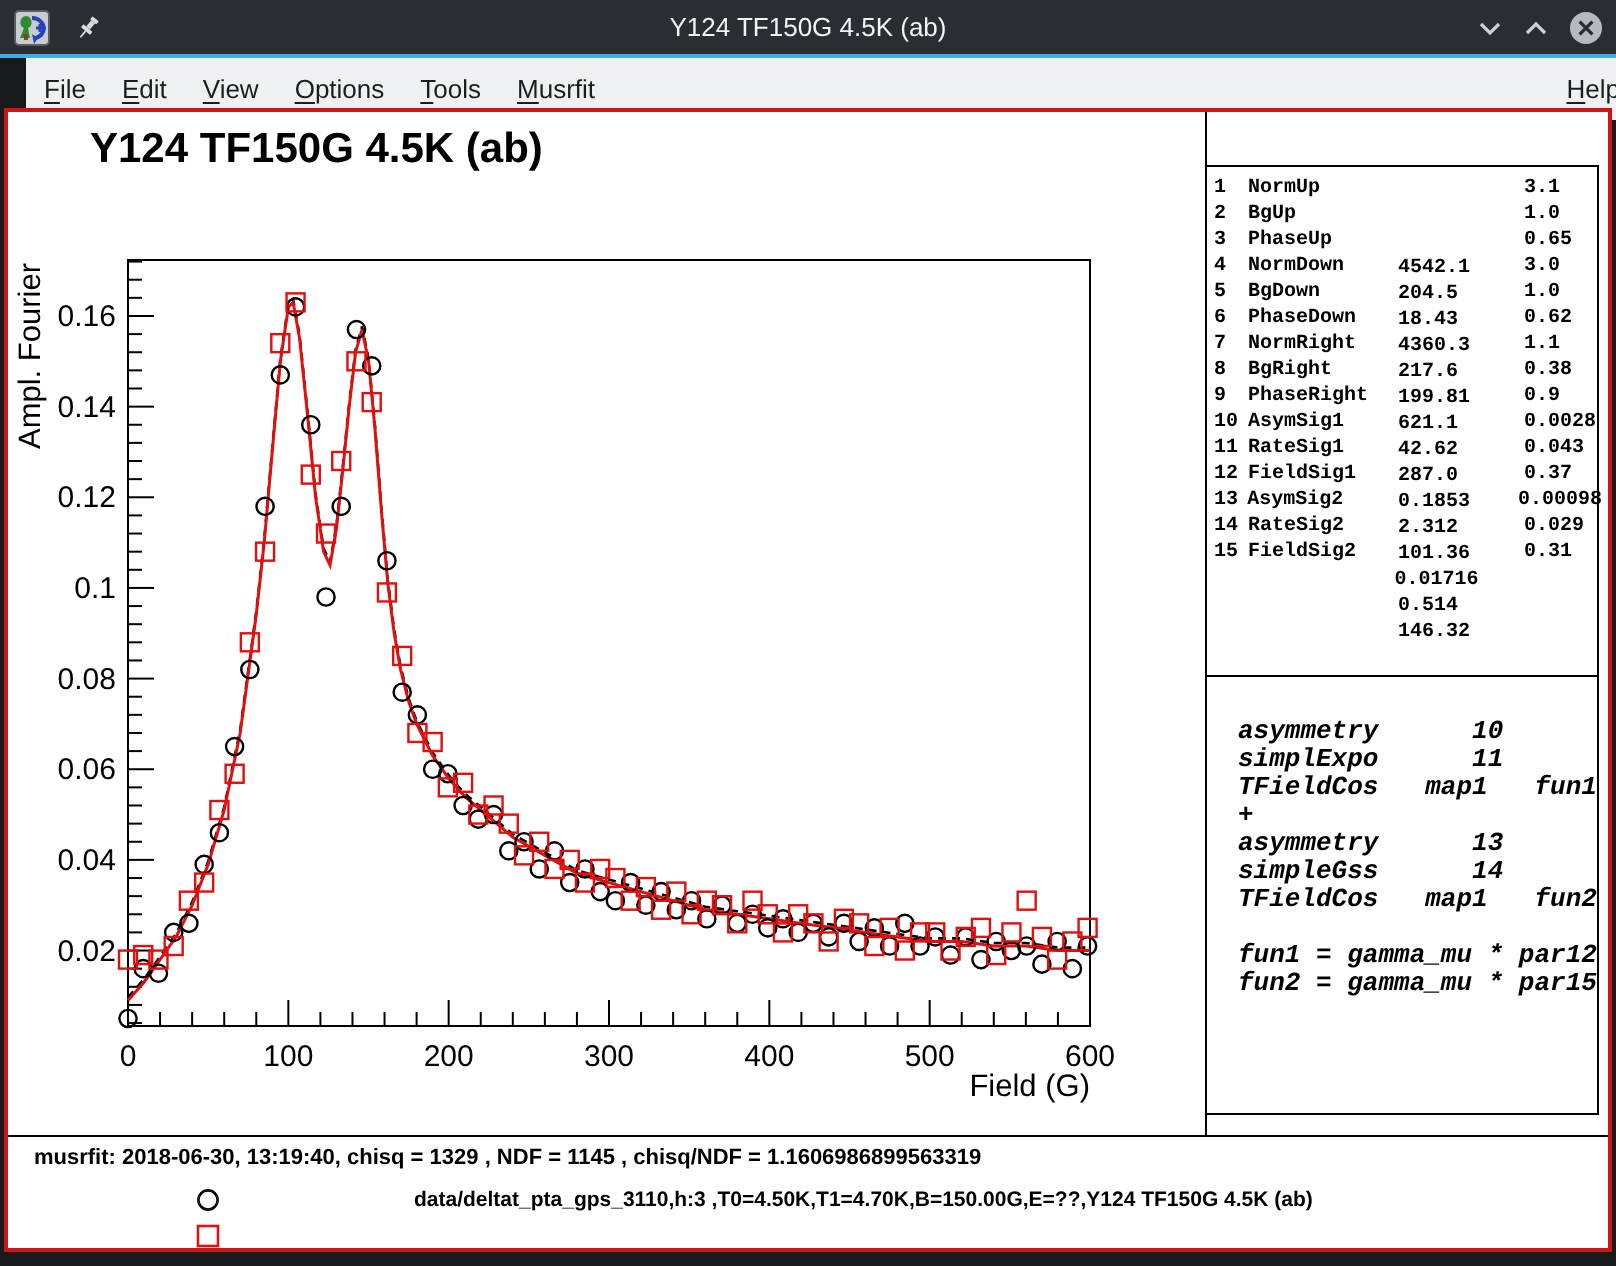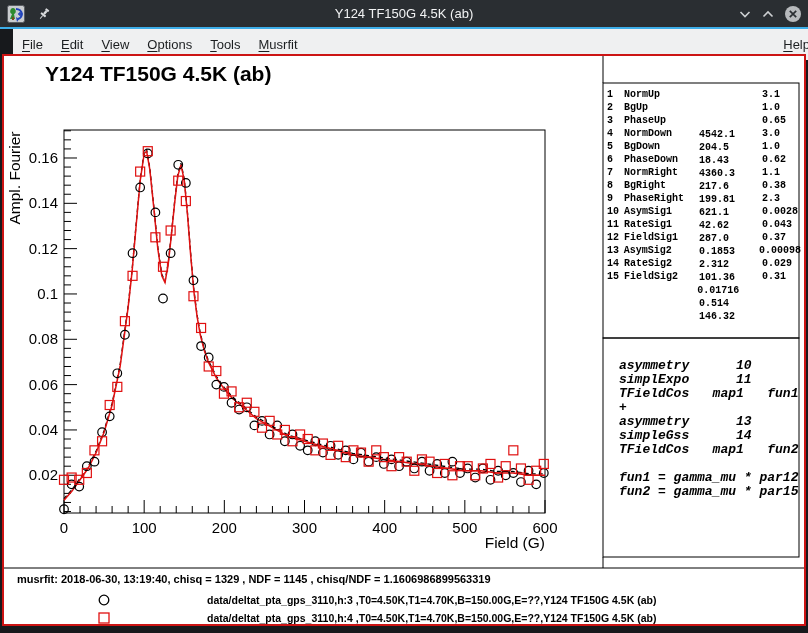--- a/index.html
+++ b/index.html
@@ -379,21 +379,21 @@
         <div class="prow">
           <span class="pnum">8</span>
           <span class="pname">BgRight</span>
           <span class="pval">42.62</span>
           <span class="perr">0.38</span>
         </div>
         <div class="prow">
           <span class="pnum">9</span>
           <span class="pname">PhaseRight</span>
           <span class="pval">287.0</span>
-          <span class="perr">2.3</span>
+          <span class="perr">0.9</span>
         </div>
         <div class="prow">
           <span class="pnum">10</span>
           <span class="pname">AsymSig1</span>
           <span class="pval">0.1853</span>
           <span class="perr">0.0028</span>
         </div>
         <div class="prow">
           <span class="pnum">11</span>
           <span class="pname">RateSig1</span>
@@ -433,15 +433,14 @@
 asymmetry      13
 simpleGss      14
 TFieldCos   map1   fun2
 
 fun1 = gamma_mu * par12
 fun2 = gamma_mu * par15</pre>
 
     <div class="overlay status">musrfit: 2018-06-30, 13:19:40, chisq = 1329 , NDF = 1145 , chisq/NDF = 1.1606986899563319</div>
 
     <div class="overlay legend-row" style="top:537px;">data/deltat_pta_gps_3110,h:3 ,T0=4.50K,T1=4.70K,B=150.00G,E=??,Y124 TF150G 4.5K (ab)</div>
-    <div class="overlay legend-row" style="top:555px;">data/deltat_pta_gps_3110,h:4 ,T0=4.50K,T1=4.70K,B=150.00G,E=??,Y124 TF150G 4.5K (ab)</div>
   </div>
 </div>
 
 </body></html>

